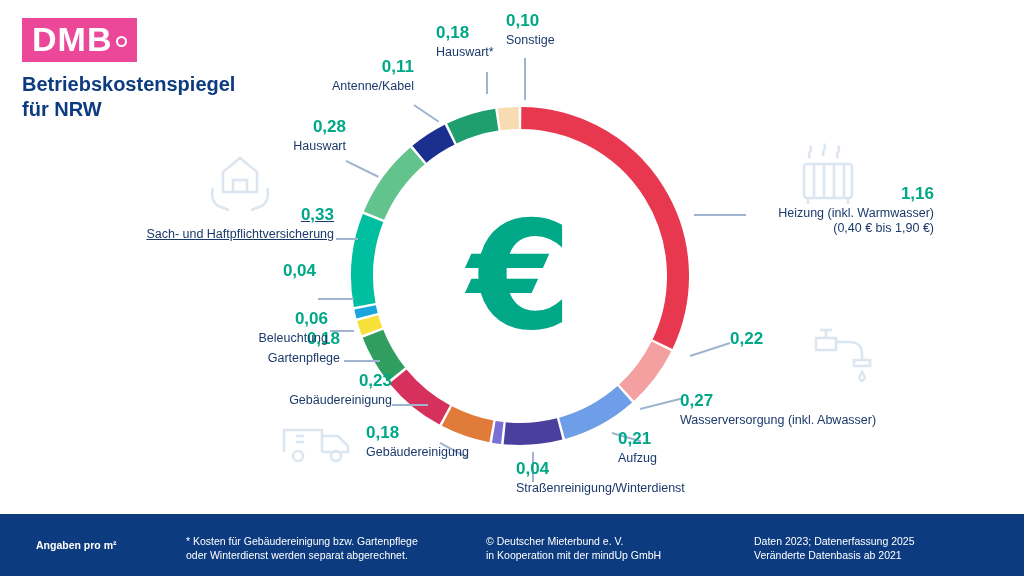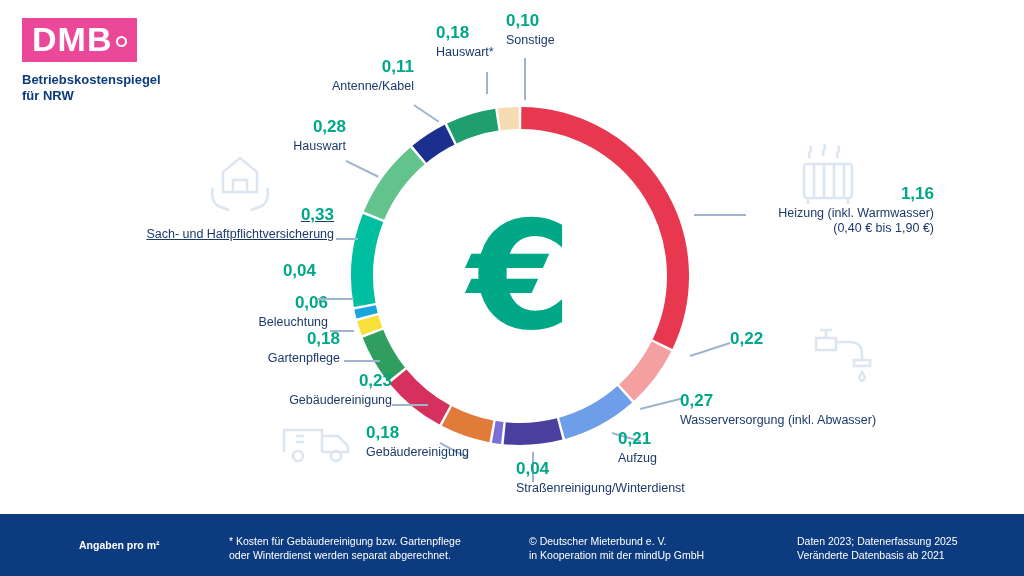--- a/index.html
+++ b/index.html
@@ -30,21 +30,21 @@
     border-radius:50%;
     border:2px solid #ffffff;
     margin-left:4px;
     vertical-align:4px;
     box-sizing:border-box;
   }
   #logo-sub {
     margin-top:10px;
     color:#0d3b80;
     font-weight:bold;
-    font-size:13px;
+    font-size:20px;
     line-height:1.25;
     white-space:pre-line;
   }
   
   #donut-wrap {
     position:absolute;
     left:340px; top:96px;
     width:360px; height:360px;
   }
   #donut-svg { display:block; }
@@ -81,21 +81,21 @@
   .leader { position:absolute; background:#9fb4cf; }
   
   .deco { position:absolute; color:#dce6f1; }
   
   #footer {
     position:absolute; left:0; bottom:0;
     width:1024px; height:62px;
     background:#0d3b80;
     color:#ffffff;
   }
-  #footer .f-col { position:absolute; font-size:10.5px; line-height:1.35; white-space:pre-line;margin-left:43px; }
+  #footer .f-col { position:absolute; font-size:10.5px; line-height:1.35; white-space:pre-line; }
   #f-units { left:36px; top:24px; font-weight:bold; font-size:11px; }
   #f-note  { left:186px; top:20px; }
   #f-org   { left:486px; top:20px; }
   #f-data  { left:754px; top:20px; }
 </style>
 </head>
 <body>
 
 <div id="logo-block">
   <div id="logo-mark"><span>DMB</span><span class="dot"></span></div>
@@ -203,21 +203,21 @@
   <span class="txt">Gebäudereinigung</span>
 </div>
 
 <div class="leader" style="left:344px; top:360px; width:36px; height:1.5px;"></div>
 <div class="lbl left" style="left:166px; top:330px; width:174px;">
   <span class="val">0,18</span>
   <span class="txt">Gartenpflege</span>
 </div>
 
 <div class="leader" style="left:330px; top:330px; width:24px; height:1.5px;"></div>
-<div class="lbl left" style="left:246px; top:294px; width:82px;">
+<div class="lbl left" style="left:246px; top:310px; width:82px;">
   <span class="val">0,06</span>
   <span class="txt">Beleuchtung</span>
 </div>
 
 <div class="leader" style="left:318px; top:298px; width:36px; height:1.5px;"></div>
 <div class="lbl left" style="left:164px; top:262px; width:152px;">
   <span class="val">0,04</span>
 </div>
 
 <div class="leader" style="left:336px; top:238px; width:22px; height:1.5px;"></div>

